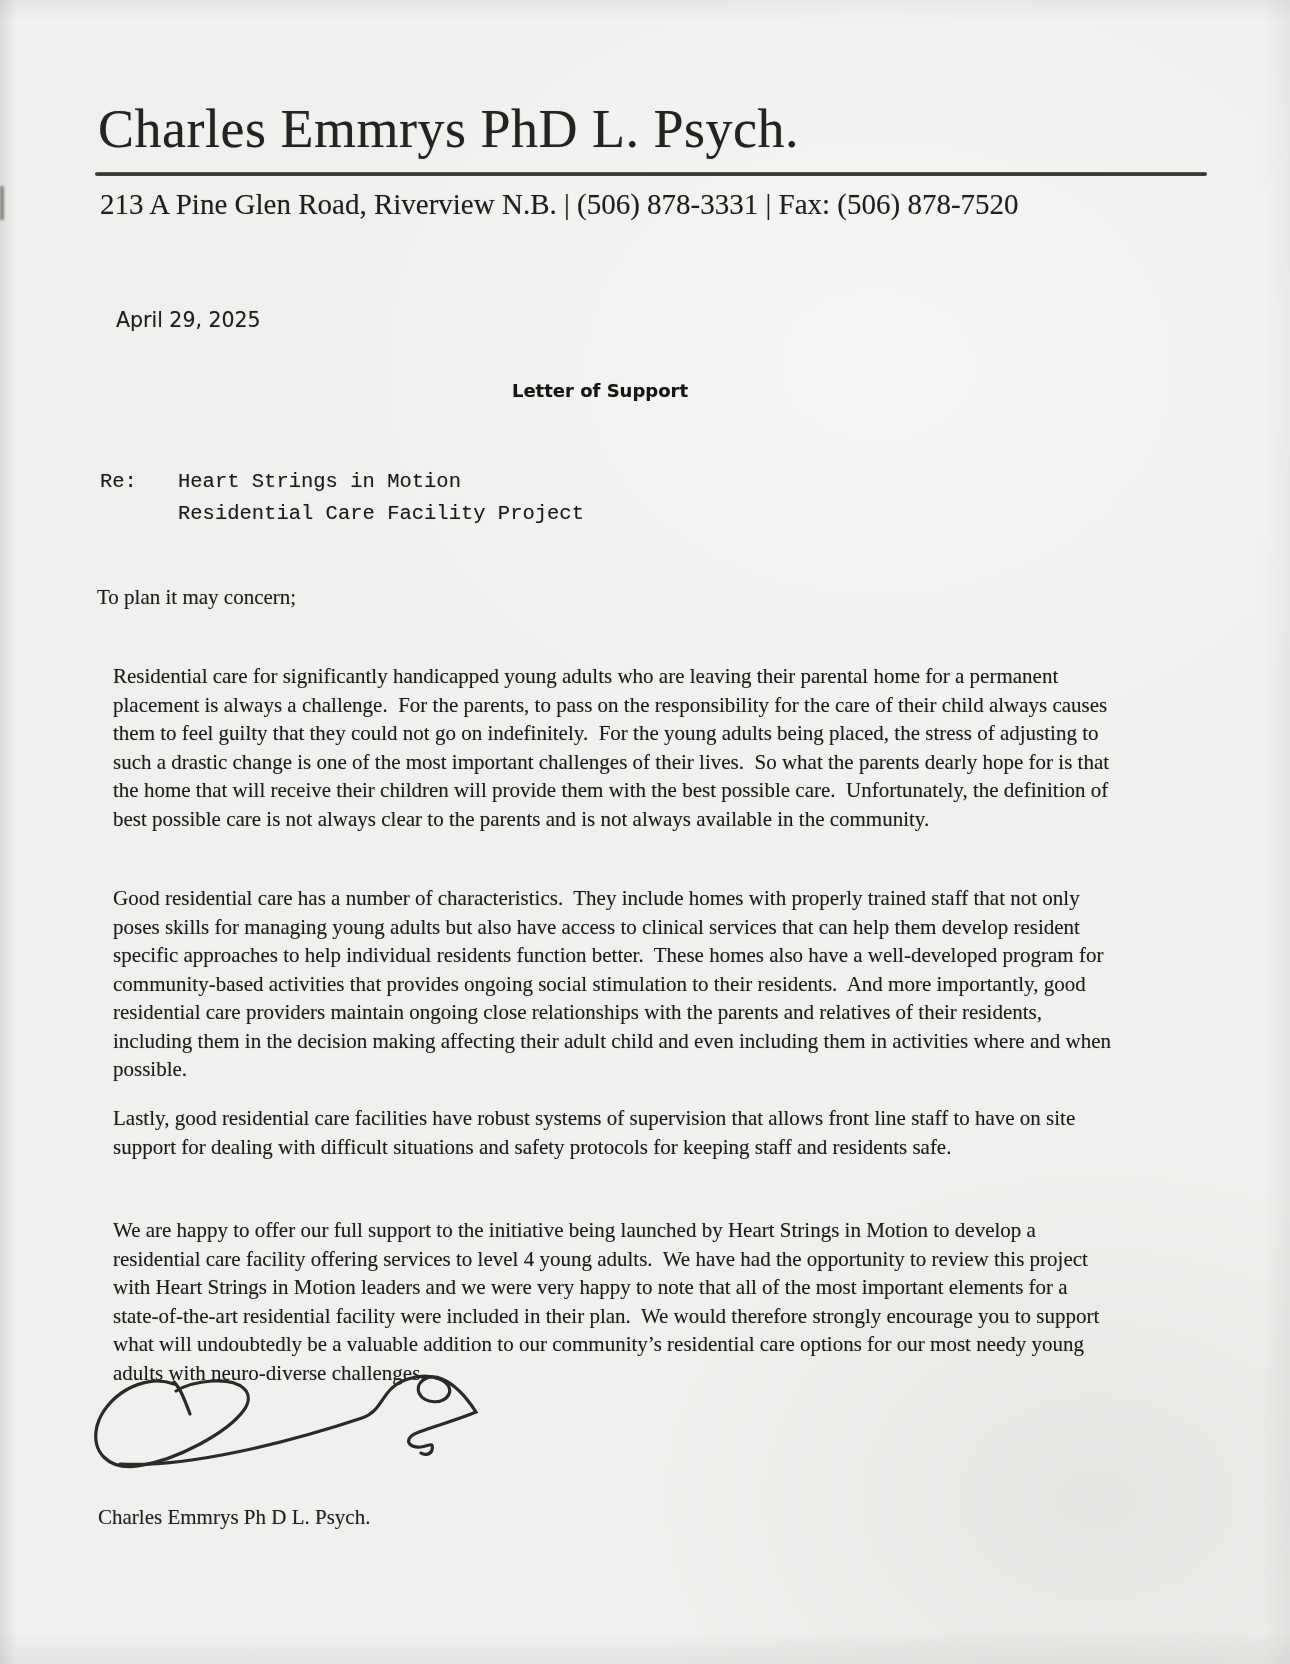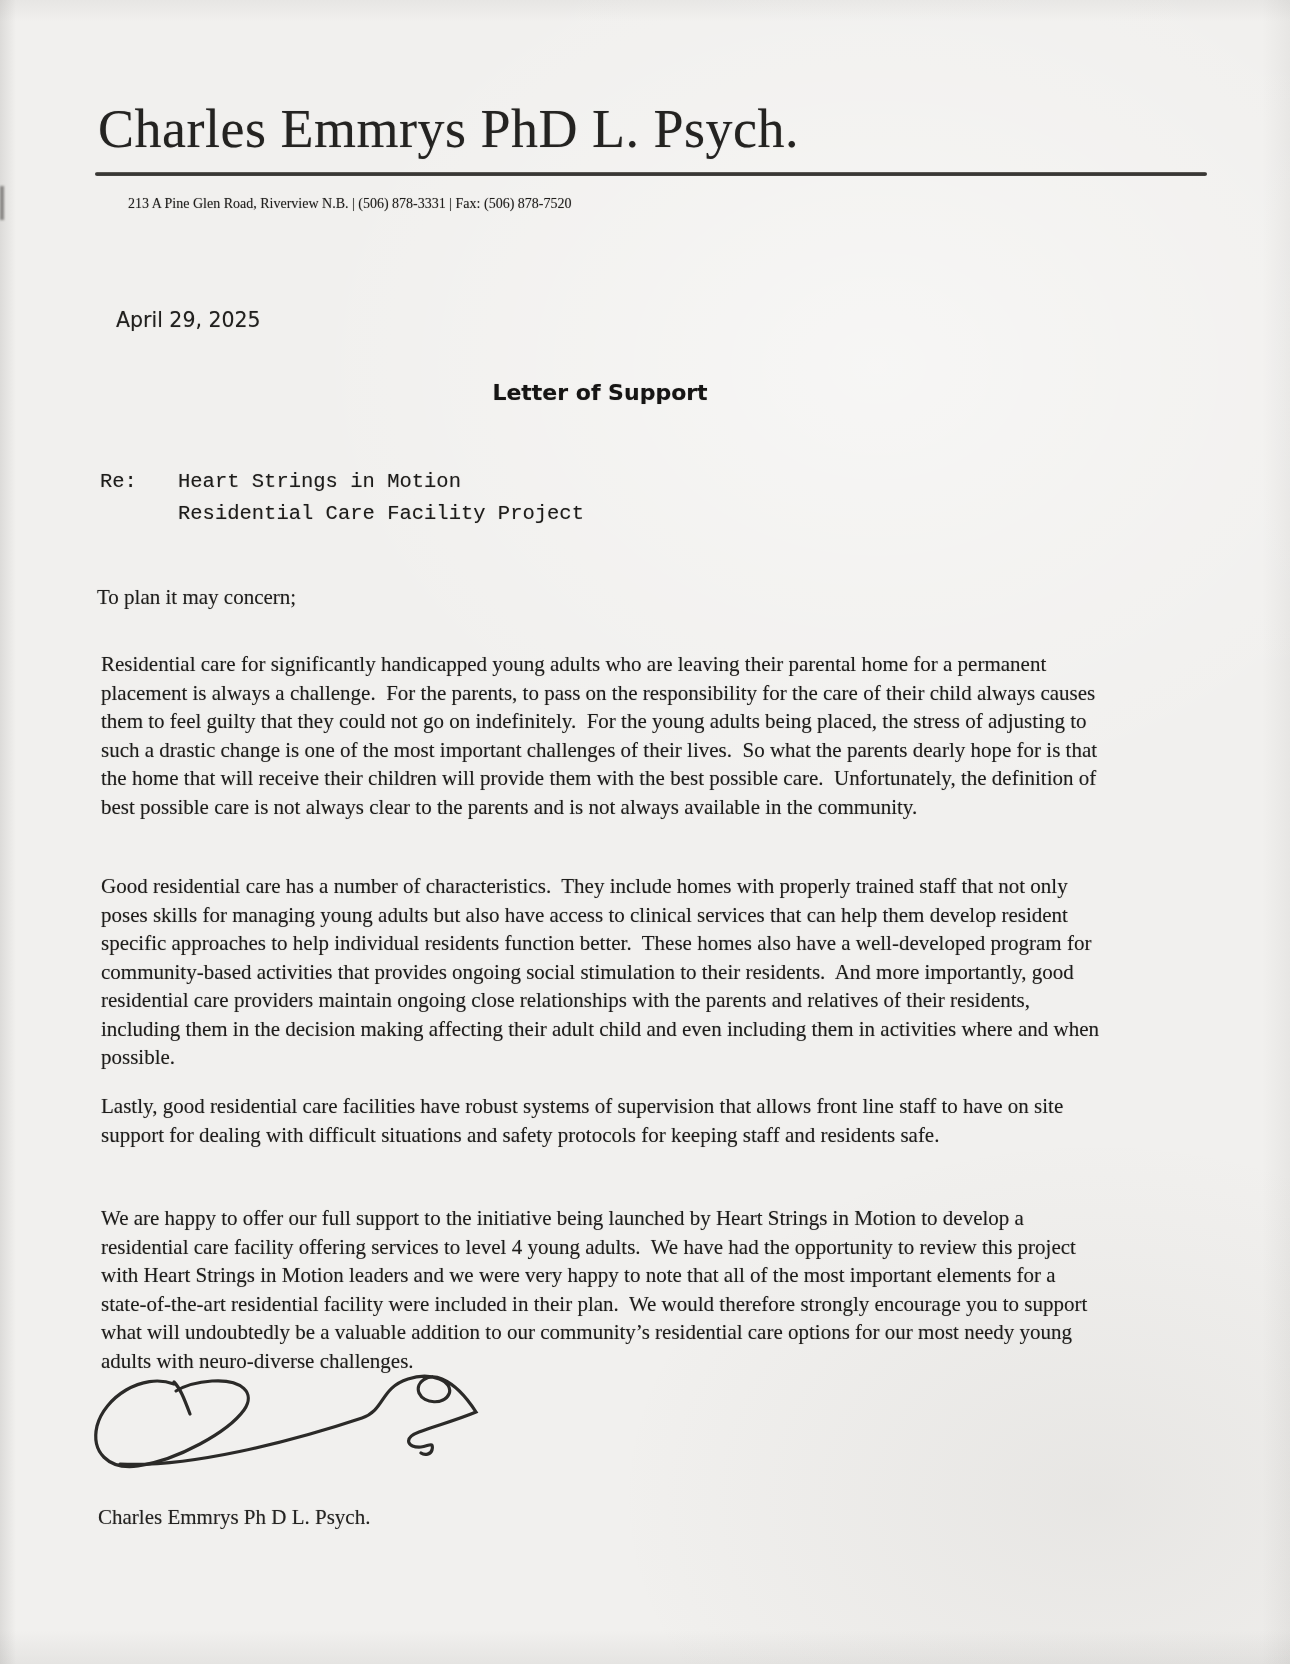--- a/index.html
+++ b/index.html
@@ -27,44 +27,44 @@
     font-size:54px;line-height:58px;color:#242321;letter-spacing:0.5px;
     white-space:nowrap;
   }
   .letterhead-rule{
     position:absolute;left:95px;top:172px;width:1112px;height:4px;
     background:linear-gradient(180deg,#6a6762 0%,#2f2e2c 45%,#4a4845 100%);
     border-radius:2px;
   }
   .letterhead-contact{
     position:absolute;left:100px;top:190px;width:1100px;
-    font-size:14px;line-height:28px;color:#201f1d;white-space:nowrap;margin-left:28px;
+    font-size:29px;line-height:28px;color:#201f1d;white-space:nowrap;
   }
   .letter-date{
     position:absolute;left:100px;top:308px;
     font-family:"DejaVu Sans","Liberation Sans",sans-serif;
     font-size:20.5px;color:#21201e;margin-left:16px;
   }
   .letter-title{
     position:absolute;left:98px;top:380px;width:1004px;text-align:center;
     font-family:"DejaVu Sans","Liberation Sans",sans-serif;
-    font-weight:bold;font-size:22px;color:#161514;
+    font-weight:bold;font-size:18px;color:#161514;
   }
   .re-block{
     position:absolute;left:100px;top:466px;display:flex;
     font-family:Liberation Mono, monospace;
     font-size:20.5px;line-height:32px;color:#1d1c1a;
   }
   .re-label{width:78px;flex:0 0 78px;}
   .salutation{
     position:absolute;left:97px;top:585px;
     font-size:21px;color:#1f1e1c;
   }
   .body-par{
-    position:absolute;left:97px;width:1004px;margin:4px;
+    position:absolute;left:97px;width:1004px;margin:16px;
     font-size:21px;line-height:28.5px;color:#1e1d1b;
     white-space:pre-wrap;
   }
   .p1{top:646px;}
   .p2{top:868px;}
   .p3{top:1088px;}
   .p4{top:1200px;}
   .signature-svg{position:absolute;left:90px;top:1366px;}
   .signer-name{
     position:absolute;left:98px;top:1505px;

